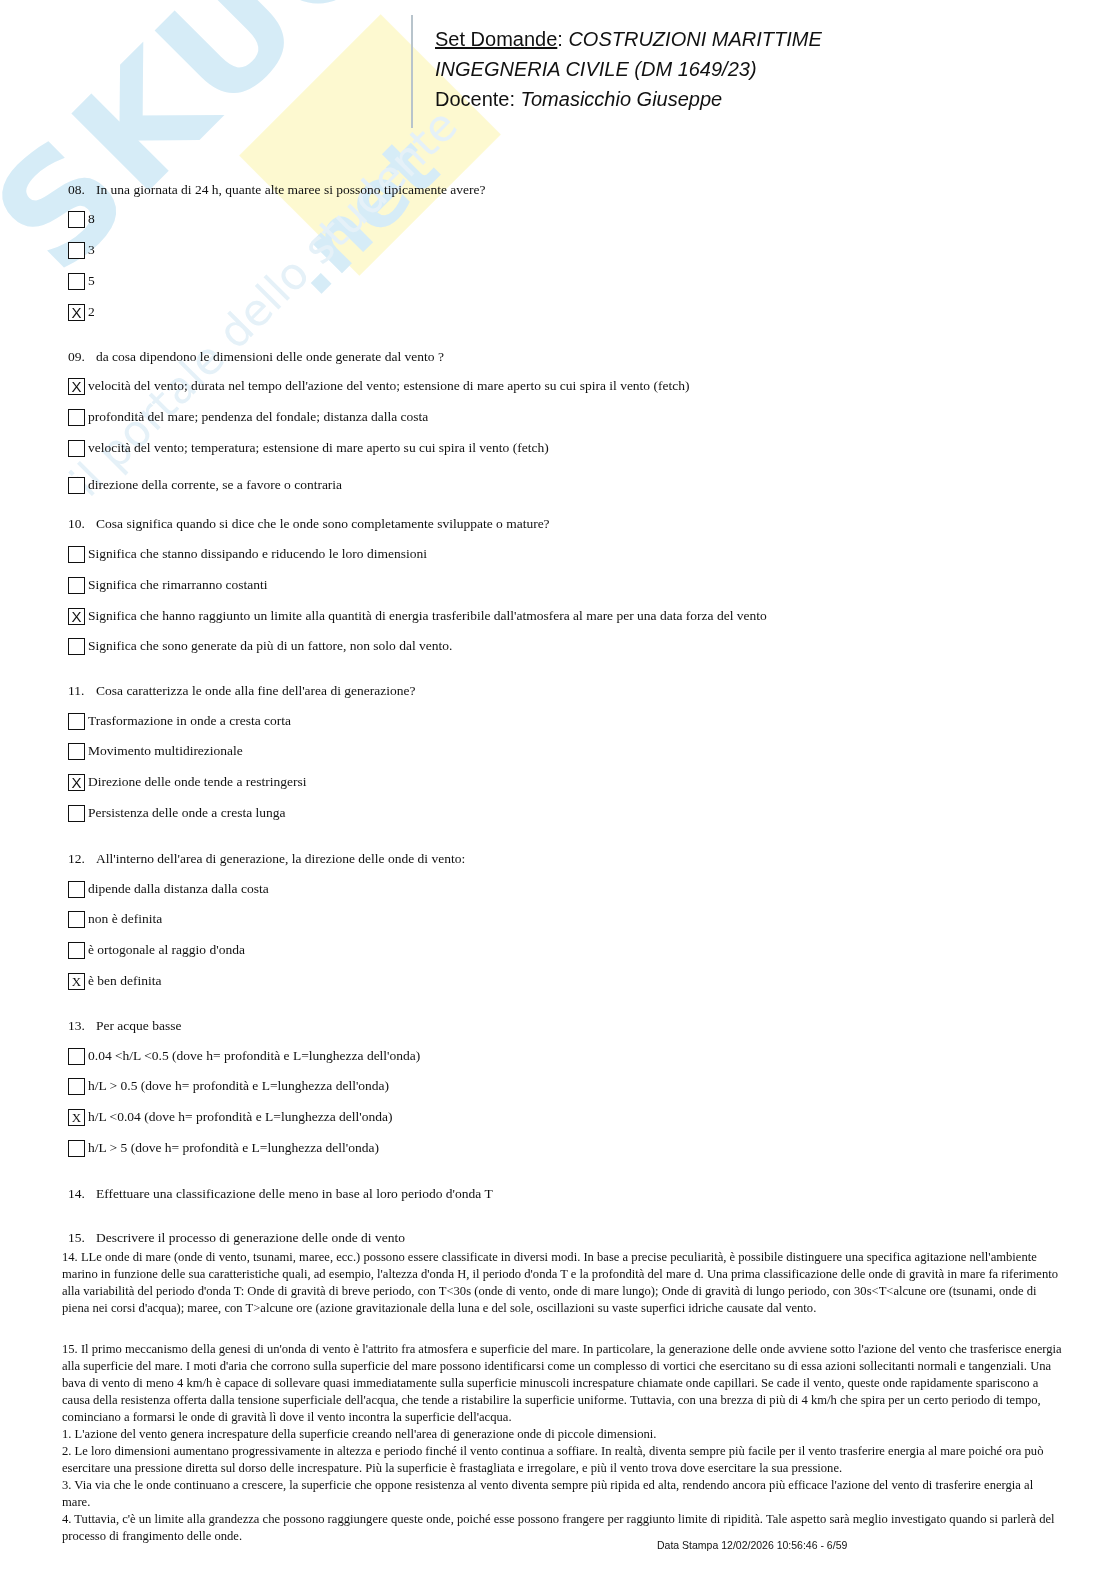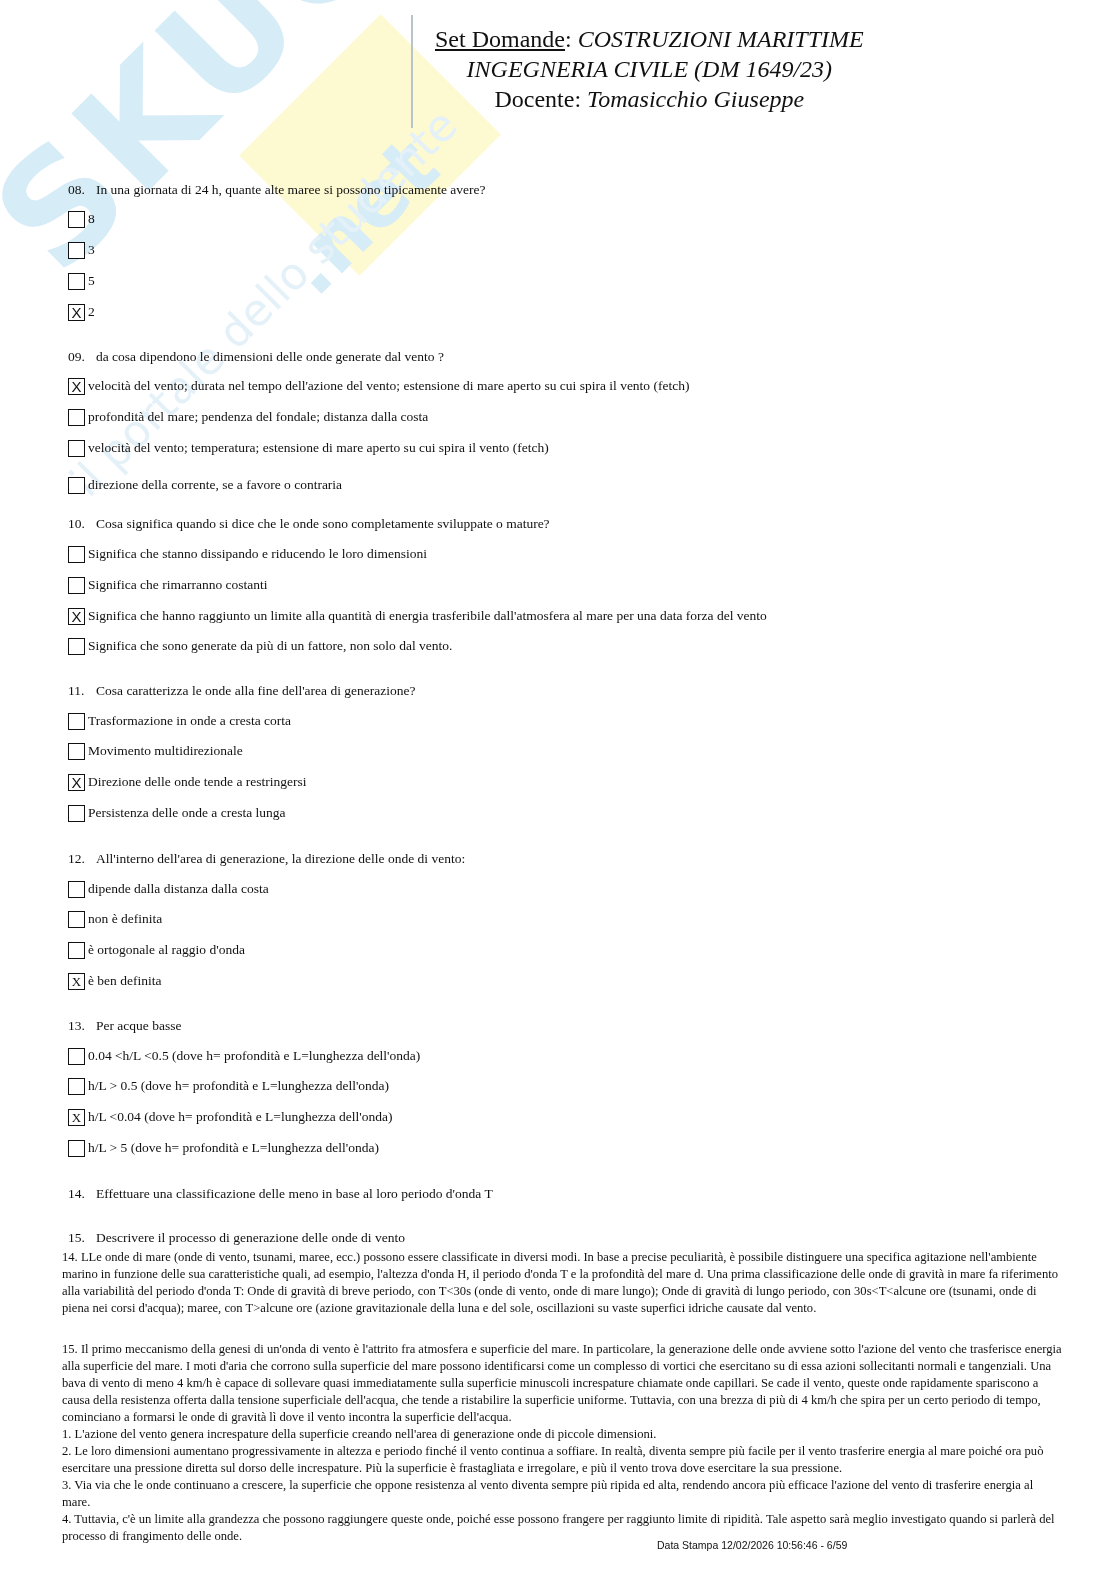--- a/index.html
+++ b/index.html
@@ -10,21 +10,21 @@
   .watermark { position: absolute; left: 0; top: 0; width: 600px; height: 560px; pointer-events: none; z-index: 0; }
   .wm-yellow { position: absolute; left: 270px; top: 60px; width: 200px; height: 170px; background: #fdf8c8; transform: rotate(-45deg); opacity: .85; }
   .wm-main { position: absolute; left: -30px; top: 190px; font-family: "DejaVu Sans", sans-serif; font-weight: bold; font-size: 150px; color: #d6ecf7; transform: rotate(-45deg); transform-origin: left top; white-space: nowrap; letter-spacing: 4px; line-height: 1; }
   .wm-net { position: absolute; left: 270px; top: 170px; font-family: "DejaVu Sans", sans-serif; font-weight: bold; font-size: 80px; color: #d6ecf7; transform: rotate(-45deg); white-space: nowrap; }
   .wm-sub { position: absolute; left: 60px; top: 470px; font-family: "DejaVu Sans", sans-serif; font-size: 44px; color: #e5f1f8; transform: rotate(-45deg); transform-origin: left top; white-space: nowrap; }
 
   .content { position: relative; z-index: 1; }
 
   
   .header-rule { position: absolute; left: 411px; top: 15px; width: 2px; height: 113px; background: #b8c4cc; }
-  .header { position: absolute; left: 435px; top: 24px; font-family: Liberation Serif, serif; font-size: 24px; line-height: 30px; color: #111; text-align: center; }
+  .header { position: absolute; left: 435px; top: 24px; font-family: Liberation Sans, sans-serif; font-size: 20px; line-height: 30px; color: #111; }
   .header .u { text-decoration: underline; }
   .header .i { font-style: italic; }
 
   
   .q-title { position: absolute; left: 68px; font-weight: normal; font-size: 13.5px; white-space: nowrap; }
   .q-title .num { display: inline-block; width: 28px; }
   .opt { position: absolute; left: 68px; height: 18px; display: flex; align-items: center; font-size: 13.5px; white-space: nowrap; }
   .cb { width: 17px; height: 17px; border: 1.5px solid #111; margin-right: 3px; display: flex; align-items: center; justify-content: center; font-family: "Liberation Sans", sans-serif; font-size: 15px; line-height: 1; background: #fff; }
   .cb.thin { font-family: "Liberation Serif", serif; font-size: 13px; }
 

